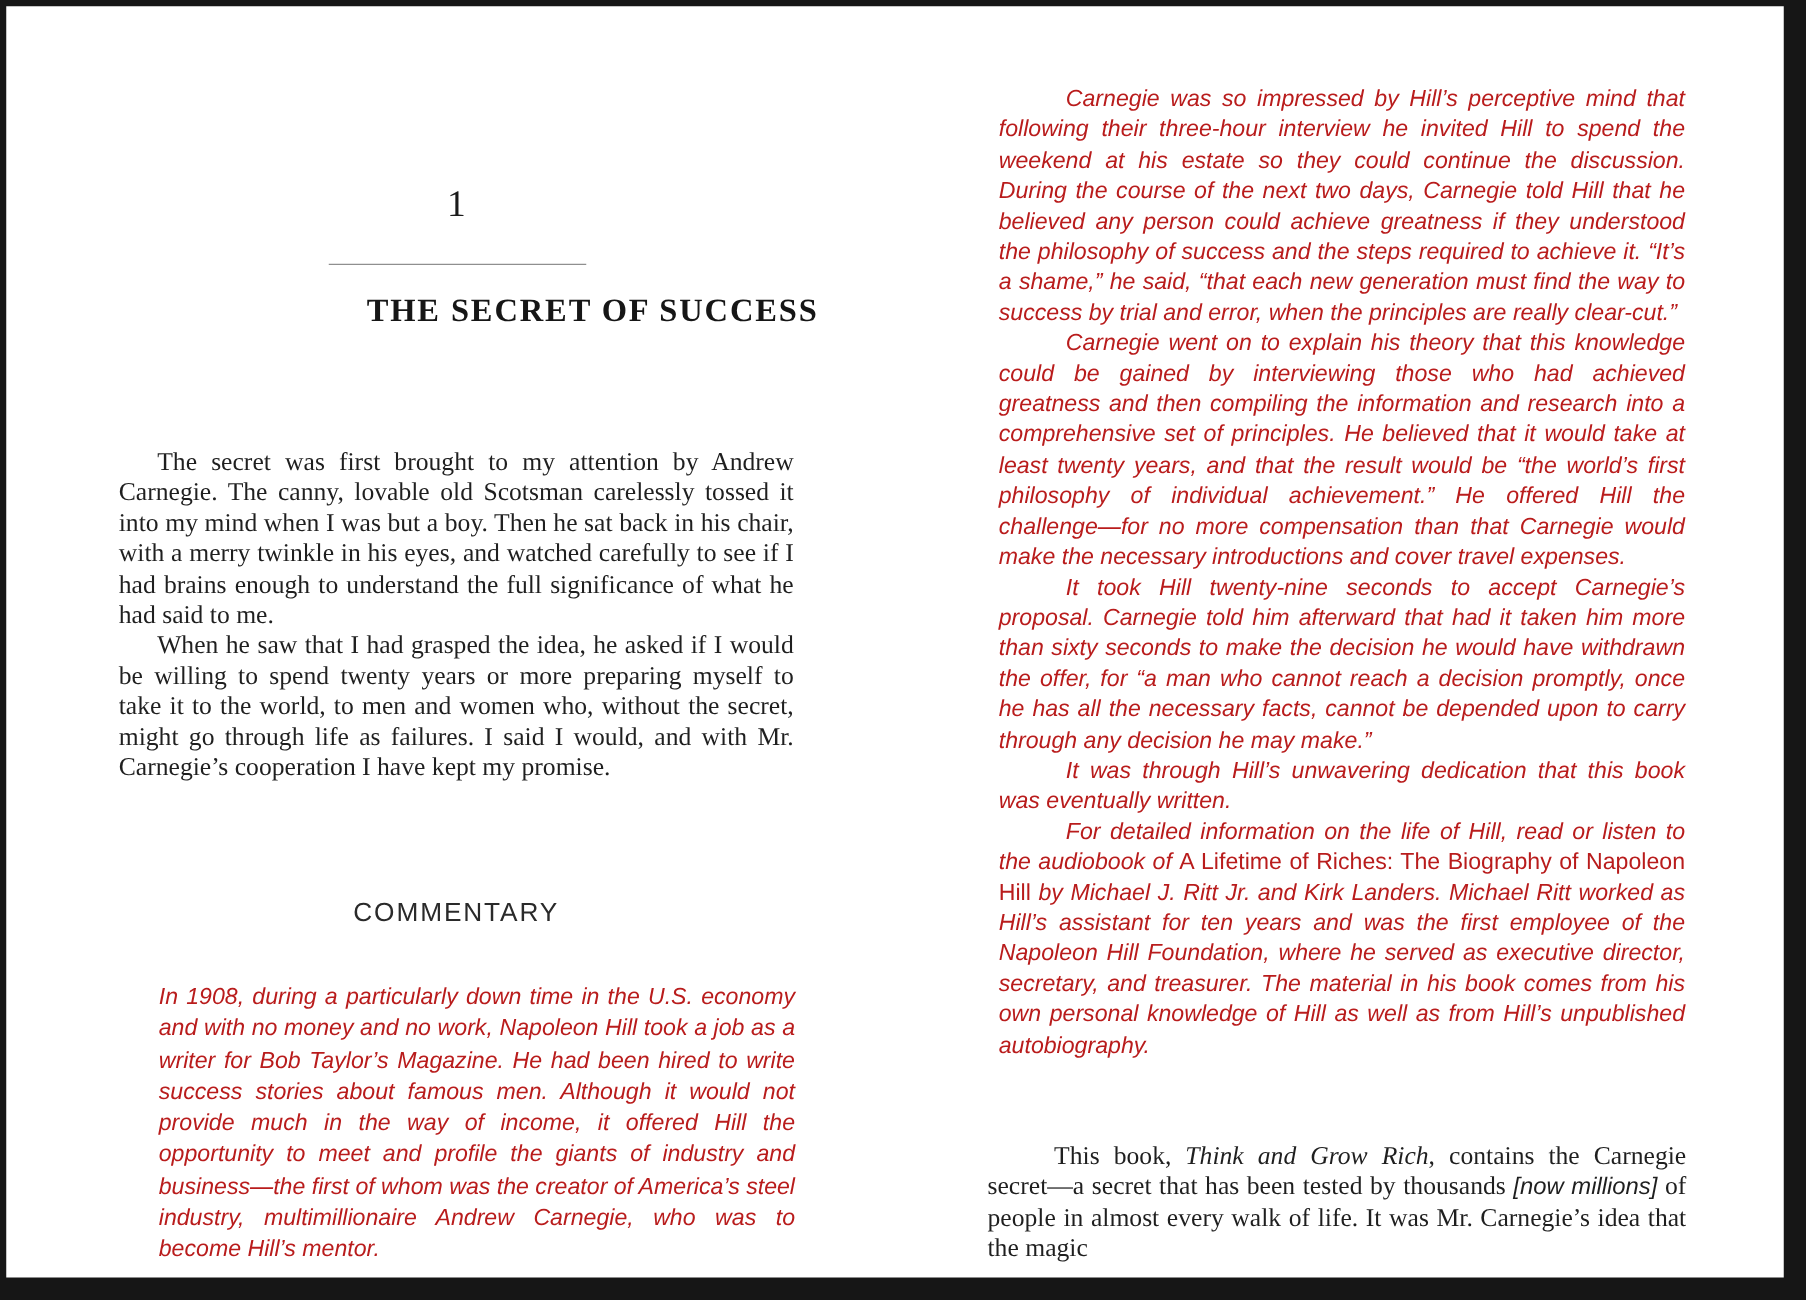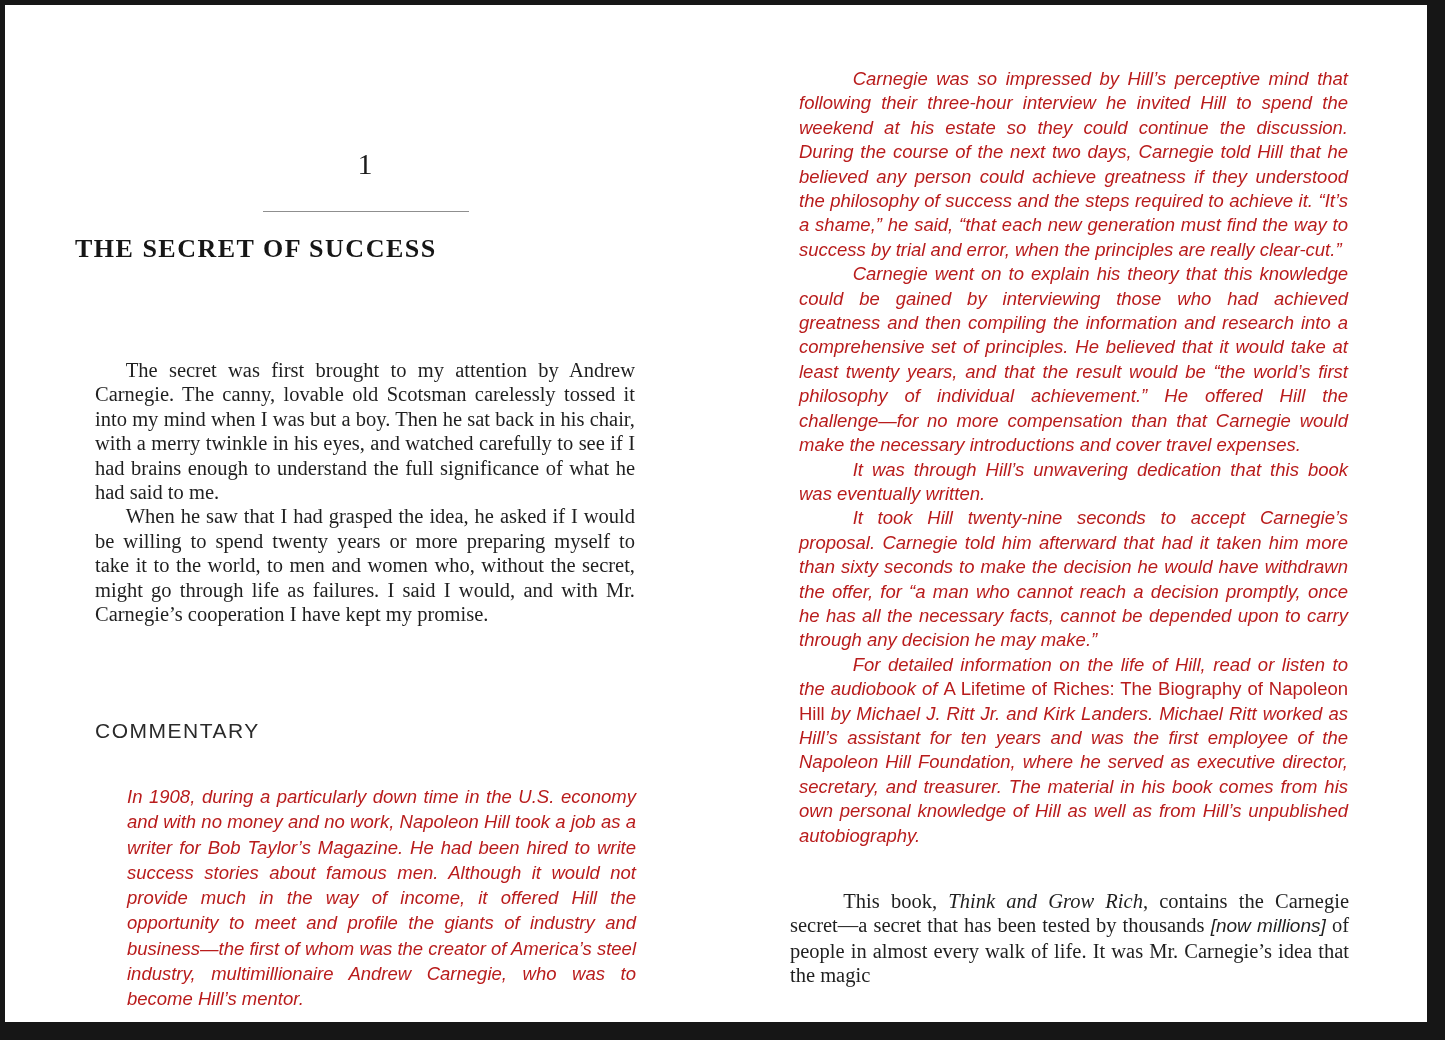--- a/index.html
+++ b/index.html
@@ -6,36 +6,36 @@
   body{background:#444; font-family:"Liberation Serif","DejaVu Serif",serif;}
   .screen{position:relative; width:1445px; height:1040px; background:#161616; overflow:hidden;}
   .sheet{position:absolute; left:5px; top:5px; width:1422px; height:1017px; background:#ffffff; color:#1f1f1f;}
 
   
   .chapter-number{position:absolute; left:90px; top:142px; width:540px;
      text-align:center; font-size:30px; line-height:34px; color:#1b1b1b;}
   .chapter-divider{position:absolute; left:258px; top:206px; width:206px; height:0;
      border-top:1.5px solid #8f8f8f;}
   .chapter-title{position:absolute; left:70px; top:228px; width:580px;
-     text-align:left; font-size:26px; font-weight:700; letter-spacing:1.5px;
+     text-align:right; font-size:26px; font-weight:700; letter-spacing:1.5px;
      color:#161616; line-height:32px;}
   .left-body{position:absolute; left:90px; top:353px; width:540px;}
   .commentary-heading{position:absolute; left:90px; top:714px; width:540px;
-     text-align:left; font-family:"Liberation Sans","DejaVu Sans",sans-serif;
+     text-align:center; font-family:"Liberation Sans","DejaVu Sans",sans-serif;
      font-size:21px; letter-spacing:1.5px; color:#2a2a2a; font-weight:400;}
   .left-commentary{position:absolute; left:122px; top:779px; width:509px;}
 
   
   .right-commentary{position:absolute; left:794px; top:62px; width:549px;}
   .right-body{position:absolute; left:785px; top:884px; width:559px;}
 
   
   .serif-text p{margin:0; font-size:20.5px; line-height:24.4px; text-align:justify; color:#1f1f1f;}
   .serif-text p.indent{text-indent:1.5em;}
-  .right-body p.indent{text-indent:2.6em;}
+  .right-body p.indent{text-indent:2.6em;margin-top:24px;}
 
   .commentary-text p{margin:0; font-family:"Liberation Sans","DejaVu Sans",sans-serif;
      font-style:italic; font-size:18.5px; text-align:justify; color:#b91c1c;}
   .left-commentary p{line-height:25.3px;}
   .right-commentary p{line-height:24.4px;}
   .right-commentary p.indent{text-indent:2.9em;}
 
   
   .seg-italic-serif{font-style:italic;}
   .seg-italic-sans{font-family:"Liberation Sans","DejaVu Sans",sans-serif; font-style:italic;}
@@ -59,22 +59,22 @@
 
     <div class="commentary-heading">COMMENTARY</div>
 
     <div class="left-commentary commentary-text">
         <p><span>In 1908, during a particularly down time in the U.S. economy and with no money and no work, Napoleon Hill took a job as a writer for Bob Taylor’s Magazine. He had been hired to write success stories about famous men. Although it would not provide much in the way of income, it offered Hill the opportunity to meet and profile the giants of industry and business—the first of whom was the creator of America’s steel industry, multimillionaire Andrew Carnegie, who was to become Hill’s mentor.</span></p>
       </div>
 
     <div class="right-commentary commentary-text">
         <p class="indent"><span>Carnegie was so impressed by Hill’s perceptive mind that following their three-hour interview he invited Hill to spend the weekend at his estate so they could continue the discussion. During the course of the next two days, Carnegie told Hill that he believed any person could achieve greatness if they understood the philosophy of success and the steps required to achieve it. “It’s a shame,” he said, “that each new generation must find the way to success by trial and error, when the principles are really clear-cut.”</span></p>
         <p class="indent"><span>Carnegie went on to explain his theory that this knowledge could be gained by interviewing those who had achieved greatness and then compiling the information and research into a comprehensive set of principles. He believed that it would take at least twenty years, and that the result would be “the world’s first philosophy of individual achievement.” He offered Hill the challenge—for no more compensation than that Carnegie would make the necessary introductions and cover travel expenses.</span></p>
+        <p class="indent"><span>It took Hill twenty-nine seconds to accept Carnegie’s proposal. Carnegie told him afterward that had it taken him more than sixty seconds to make the decision he would have withdrawn the offer, for “a man who cannot reach a decision promptly, once he has all the necessary facts, cannot be depended upon to carry through any decision he may make.”</span></p>
         <p class="indent"><span>It was through Hill’s unwavering dedication that this book was eventually written.</span></p>
-        <p class="indent"><span>It took Hill twenty-nine seconds to accept Carnegie’s proposal. Carnegie told him afterward that had it taken him more than sixty seconds to make the decision he would have withdrawn the offer, for “a man who cannot reach a decision promptly, once he has all the necessary facts, cannot be depended upon to carry through any decision he may make.”</span></p>
         <p class="indent"><span>For detailed information on the life of Hill, read or listen to the audiobook of </span><span class="seg-upright-sans">A Lifetime of Riches: The Biography of Napoleon Hill</span><span> by Michael J. Ritt Jr. and Kirk Landers. Michael Ritt worked as Hill’s assistant for ten years and was the first employee of the Napoleon Hill Foundation, where he served as executive director, secretary, and treasurer. The material in his book comes from his own personal knowledge of Hill as well as from Hill’s unpublished autobiography.</span></p>
       </div>
 
     <div class="right-body serif-text">
         <p class="indent"><span>This book, </span><span class="seg-italic-serif">Think and Grow Rich</span><span>, contains the Carnegie secret—a secret that has been tested by thousands </span><span class="seg-italic-sans">[now millions]</span><span> of people in almost every walk of life. It was Mr. Carnegie’s idea that the magic</span></p>
       </div>
 
   </div>
 </div>
 

